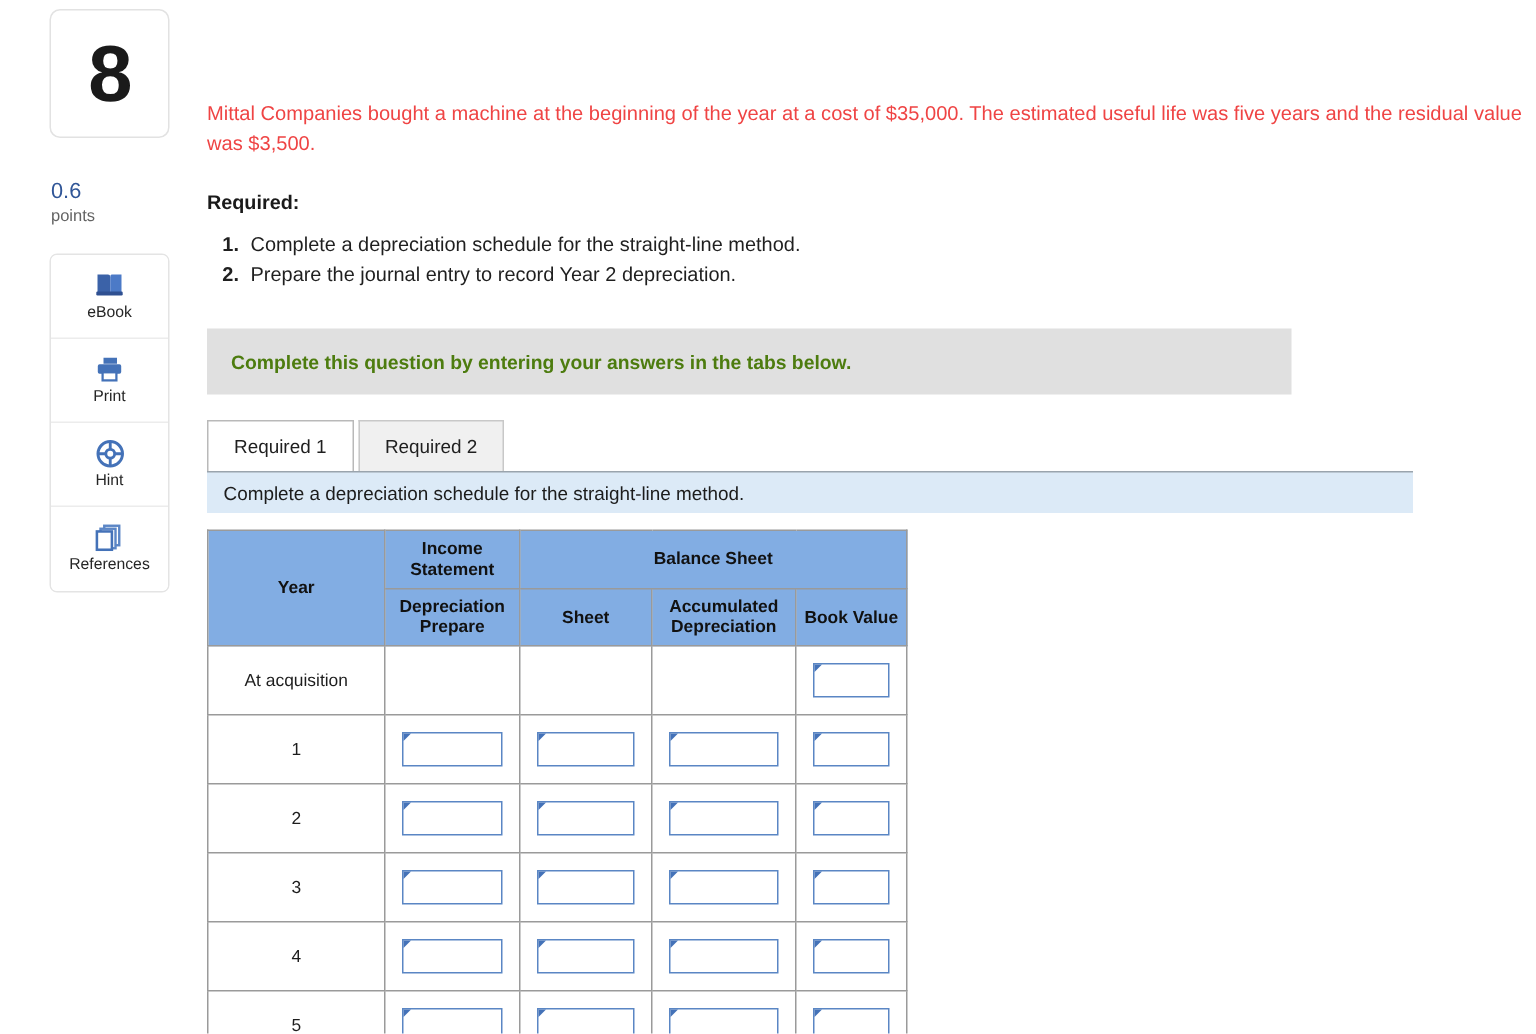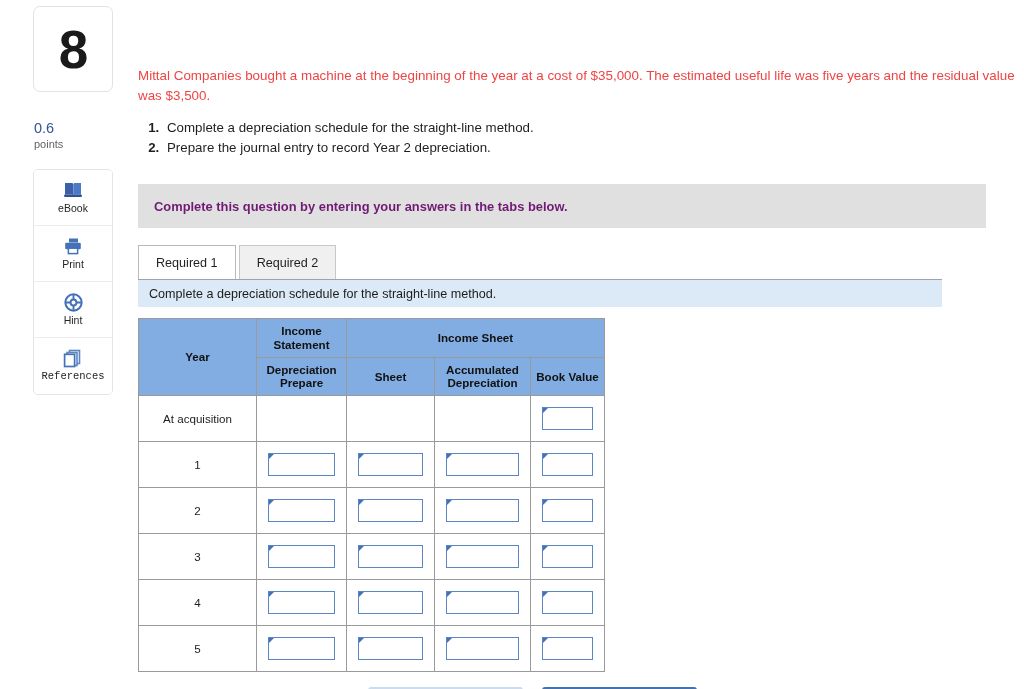--- a/index.html
+++ b/index.html
@@ -74,21 +74,21 @@
     height: 56px;
     border-bottom: 1px solid #ececec;
     display: flex;
     flex-direction: column;
     align-items: center;
     justify-content: center;
     gap: 3px;
     cursor: pointer;
     background: #ffffff;
   }
-  .tool-item:last-child { border-bottom: none; font-family: Liberation Mono, monospace; }
+  .tool-item:last-child { border-bottom: none; }
   .tool-icon {
     width: 20px;
     height: 19px;
     display: flex;
     align-items: center;
     justify-content: center;
   }
   .tool-label {
     font-size: 10.5px;
     color: #262626;
@@ -124,29 +124,29 @@
     padding-left: 25px;
     font-size: 13.3px;
     line-height: 1.53;
     color: #1f1f1f;
   }
   ol.req-list li { padding-left: 4px; }
   ol.req-list li::marker { font-weight: bold; }
 
   .gray-banner {
     margin-top: 26px;
-    width: 848px;
+    width: 723px;
     height: 44px;
     background: #e0e0e0;
     display: flex;
     align-items: center;
     padding-left: 16px;
     font-size: 12.9px;
     font-weight: bold;
-    color: #701a75;
+    color: #4d7c0f;
   }
 
   
   .tabs-row {
     margin-top: 17px;
     display: flex;
     align-items: flex-end;
     position: relative;
     height: 34px;
   }
@@ -344,20 +344,21 @@
         <span class="tool-label">References</span>
       </div>
 
     </div>
   </div>
 
   <div id="main">
 
     <div class="stem">Mittal Companies bought a machine at the beginning of the year at a cost of $35,000. The estimated useful life was five years and the residual value was $3,500.</div>
 
+    <div class="required-head">Required:</div>
 
     <ol class="req-list">
       <li>Complete a depreciation schedule for the straight-line method.</li>
       <li>Prepare the journal entry to record Year 2 depreciation.</li>
     </ol>
 
     <div class="gray-banner">Complete this question by entering your answers in the tabs below.</div>
 
     <div class="tabs-row">
       <div class="tab active">
@@ -376,21 +377,21 @@
           <col class="col-year">
             <col class="col-dep">
             <col class="col-cost">
             <col class="col-accum">
             <col class="col-book">
         </colgroup>
         <thead>
           <tr>
             <th rowspan="2">Year</th>
             <th>Income Statement</th>
-            <th colspan="3">Income Sheet</th>
+            <th colspan="3">Balance Sheet</th>
           </tr>
           <tr>
             <th>Depreciation Prepare</th>
             <th>Sheet</th>
             <th>Accumulated Depreciation</th>
             <th>Book Value</th>
           </tr>
         </thead>
         <tbody>
 

